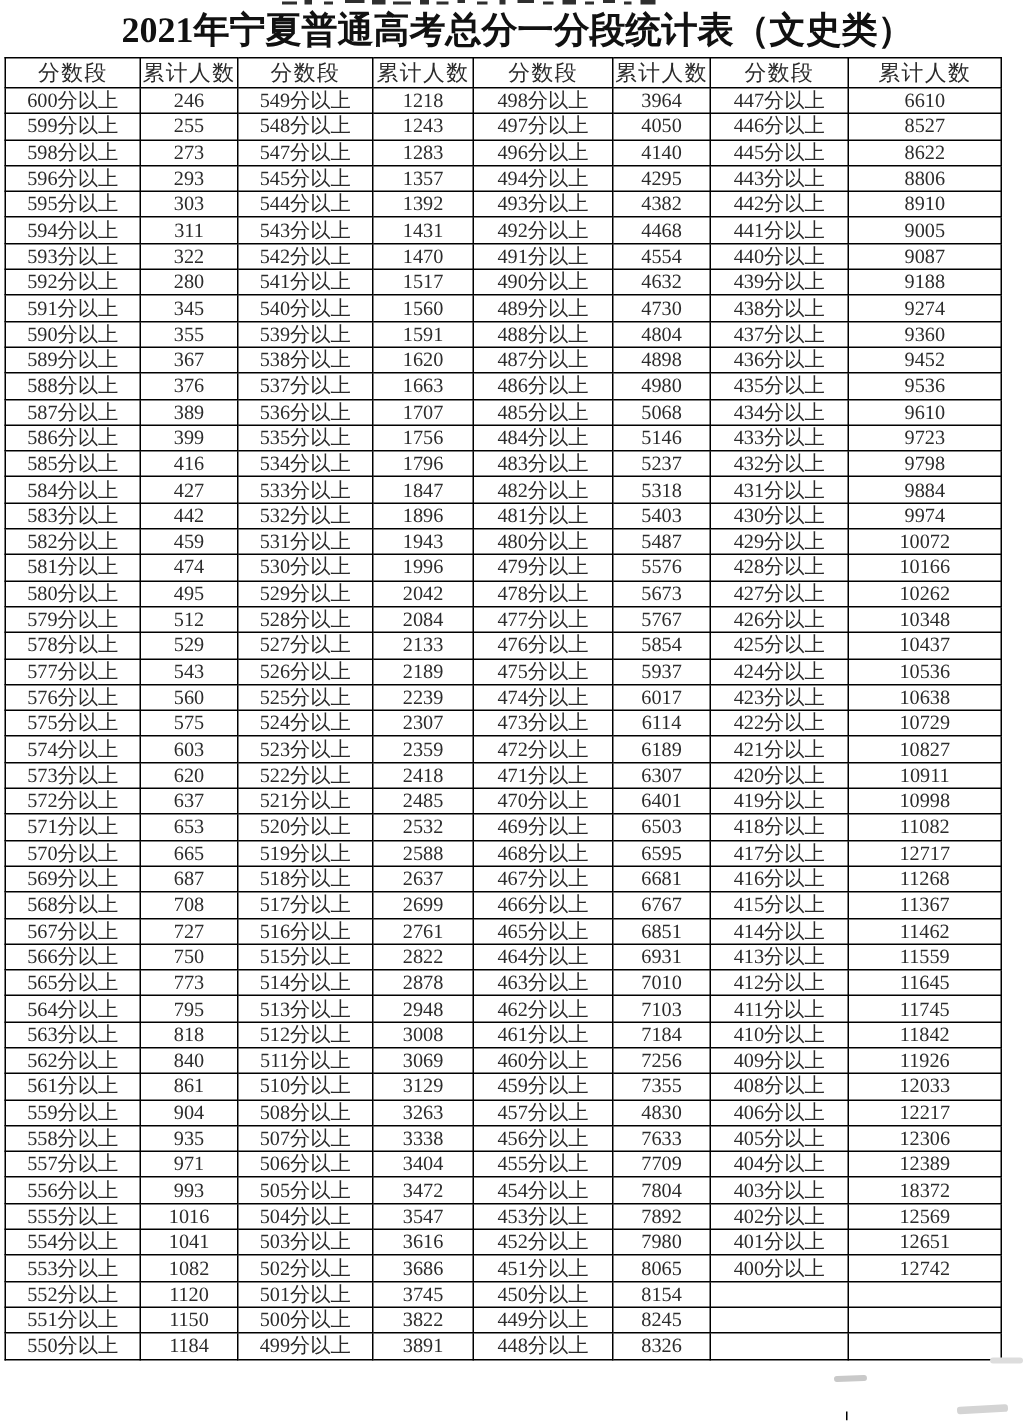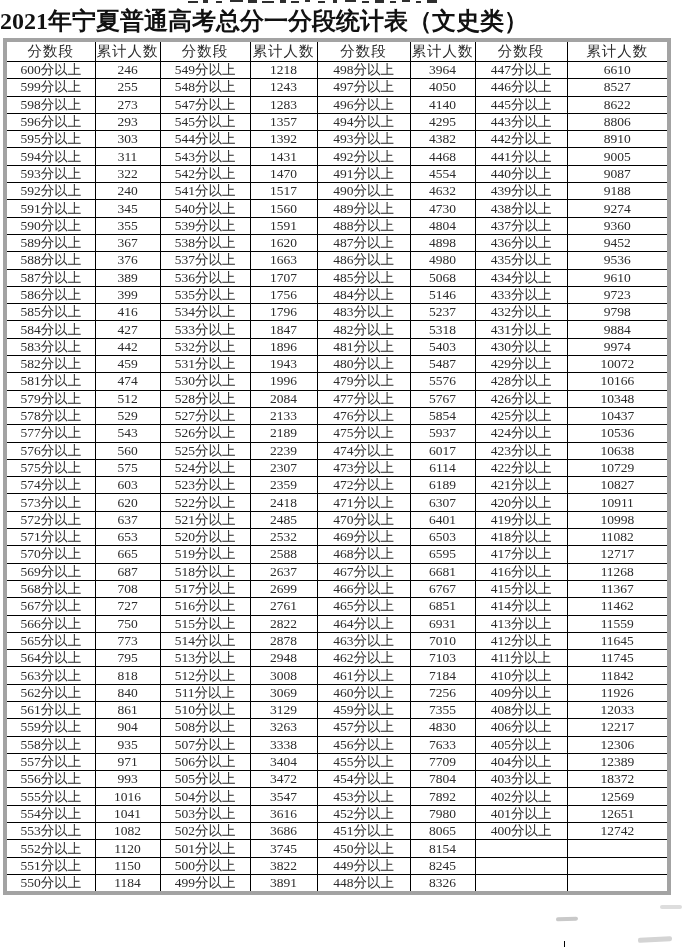--- a/index.html
+++ b/index.html
@@ -2,28 +2,28 @@
 <html><head>
 <meta charset="utf-8">
 <style>
   html,body{margin:0;padding:0;}
   body{
     width:690px;height:947px;position:relative;overflow:hidden;
     background:#ffffff;color:#262626;
     font-family:"Liberation Serif","DejaVu Serif",serif;
   }
   .page-title{
-    font-weight:bold;font-size:24px;
+    text-align:center;font-weight:bold;font-size:24px;
     padding-top:6px;height:32px;line-height:30px;color:#111;
     white-space:nowrap;
   }
   table.score-table{
     border-collapse:collapse;table-layout:fixed;
     margin-left:3px;width:664px;
-    border:4px solid #a3a3a3;
+    border:1px solid #a3a3a3;
   }
   .score-table th,.score-table td{
     border:1px solid #000;
     text-align:center;vertical-align:middle;
     padding:0;overflow:hidden;white-space:nowrap;
     color:#2b2b2b;
   }
   .score-table thead th{
     height:19px;font-weight:normal;font-size:14.5px;letter-spacing:1px;
   }
@@ -150,21 +150,21 @@
         <td>322</td>
         <td>542分以上</td>
         <td>1470</td>
         <td>491分以上</td>
         <td>4554</td>
         <td>440分以上</td>
         <td>9087</td>
       </tr>
       <tr>
         <td>592分以上</td>
-        <td>240</td>
+        <td>280</td>
         <td>541分以上</td>
         <td>1517</td>
         <td>490分以上</td>
         <td>4632</td>
         <td>439分以上</td>
         <td>9188</td>
       </tr>
       <tr>
         <td>591分以上</td>
         <td>345</td>
@@ -267,20 +267,30 @@
       </tr>
       <tr>
         <td>581分以上</td>
         <td>474</td>
         <td>530分以上</td>
         <td>1996</td>
         <td>479分以上</td>
         <td>5576</td>
         <td>428分以上</td>
         <td>10166</td>
+      </tr>
+      <tr>
+        <td>580分以上</td>
+        <td>495</td>
+        <td>529分以上</td>
+        <td>2042</td>
+        <td>478分以上</td>
+        <td>5673</td>
+        <td>427分以上</td>
+        <td>10262</td>
       </tr>
       <tr>
         <td>579分以上</td>
         <td>512</td>
         <td>528分以上</td>
         <td>2084</td>
         <td>477分以上</td>
         <td>5767</td>
         <td>426分以上</td>
         <td>10348</td>

